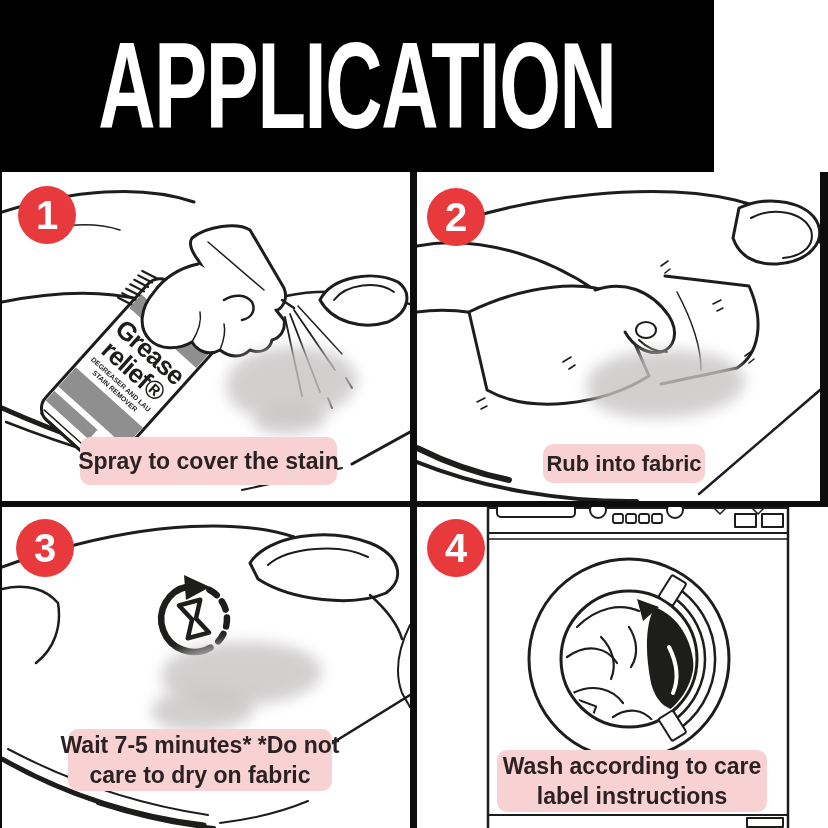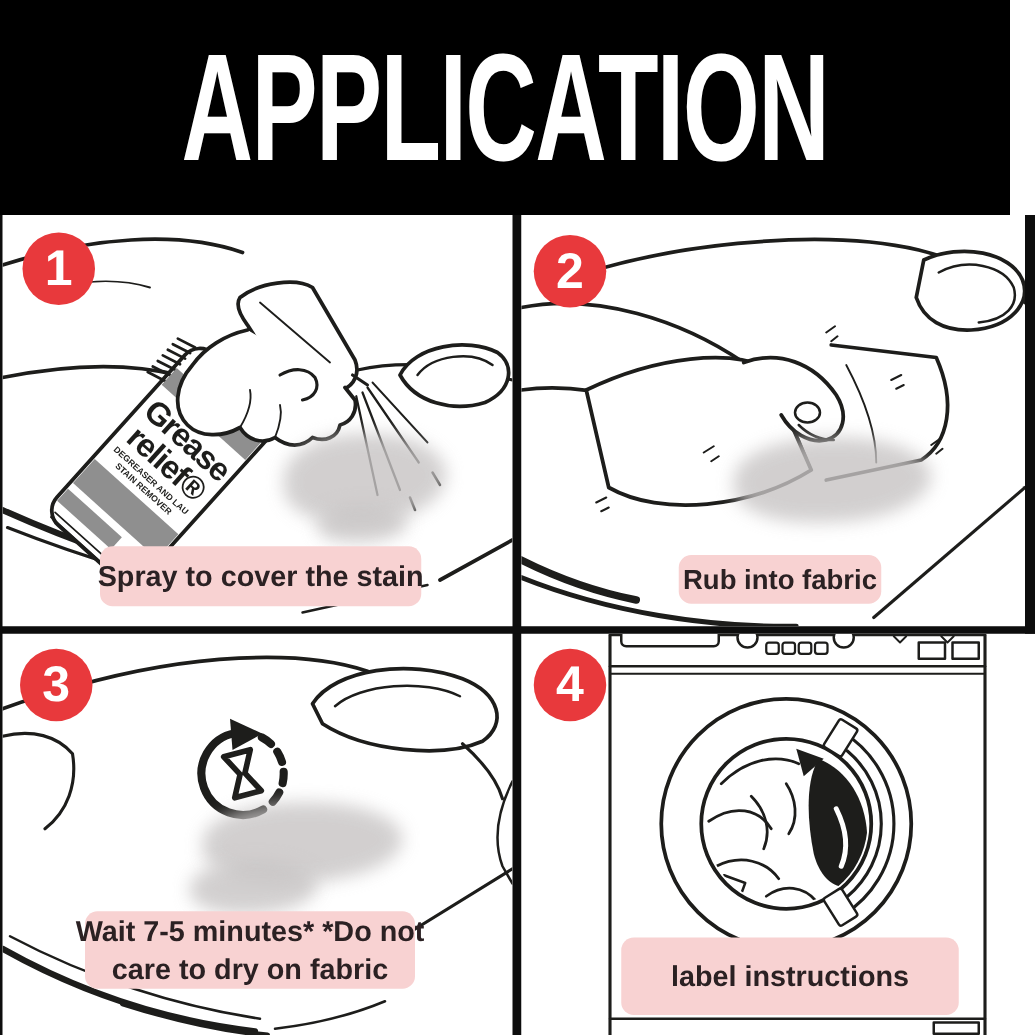--- a/index.html
+++ b/index.html
@@ -1,19 +1,19 @@
 <!DOCTYPE html>
 <html><head>
 <meta charset="utf-8">
 <style>
   html,body{margin:0;padding:0;background:#ffffff;}
   .stage{position:relative;width:828px;height:828px;overflow:hidden;background:#fff;
          font-family:"Liberation Sans",sans-serif;}
   
-  .banner{position:absolute;left:0;top:0;width:808px;height:172px;background:#000;
+  .banner{position:absolute;left:0;top:0;width:714px;height:172px;background:#000;
           display:flex;align-items:center;justify-content:center;overflow:hidden;}
   .banner h1{margin:0;color:#fff;font-size:122px;font-weight:700;line-height:1;
              letter-spacing:-2px;transform:scaleX(.65);transform-origin:center;white-space:nowrap;}
   
   .line{position:absolute;background:#0d0d0d;}
   .v-divider{left:410px;top:172px;width:7px;height:656px;}
   .h-divider{left:0;top:501px;width:828px;height:6px;}
   .r-border{left:820px;top:172px;width:8px;height:335px;}
   .l-border{left:0;top:172px;width:2px;height:656px;}
   
@@ -245,20 +245,21 @@
           </g>
         </g>
         <path d="M71,308 L371,308" stroke-width="2"></path>
         <rect class="f" x="330" y="311" width="36" height="9" stroke-width="2"></rect>
       </g>
     </svg>
     <div class="badge">
       <span>4</span>
     </div>
     <div class="caption">
+      <span>Wash according to care</span>
       <span>label instructions</span>
     </div>
   </div>
 
   <div class="line v-divider"></div>
   <div class="line h-divider"></div>
   <div class="line r-border"></div>
   <div class="line l-border"></div>
 
 </div>

